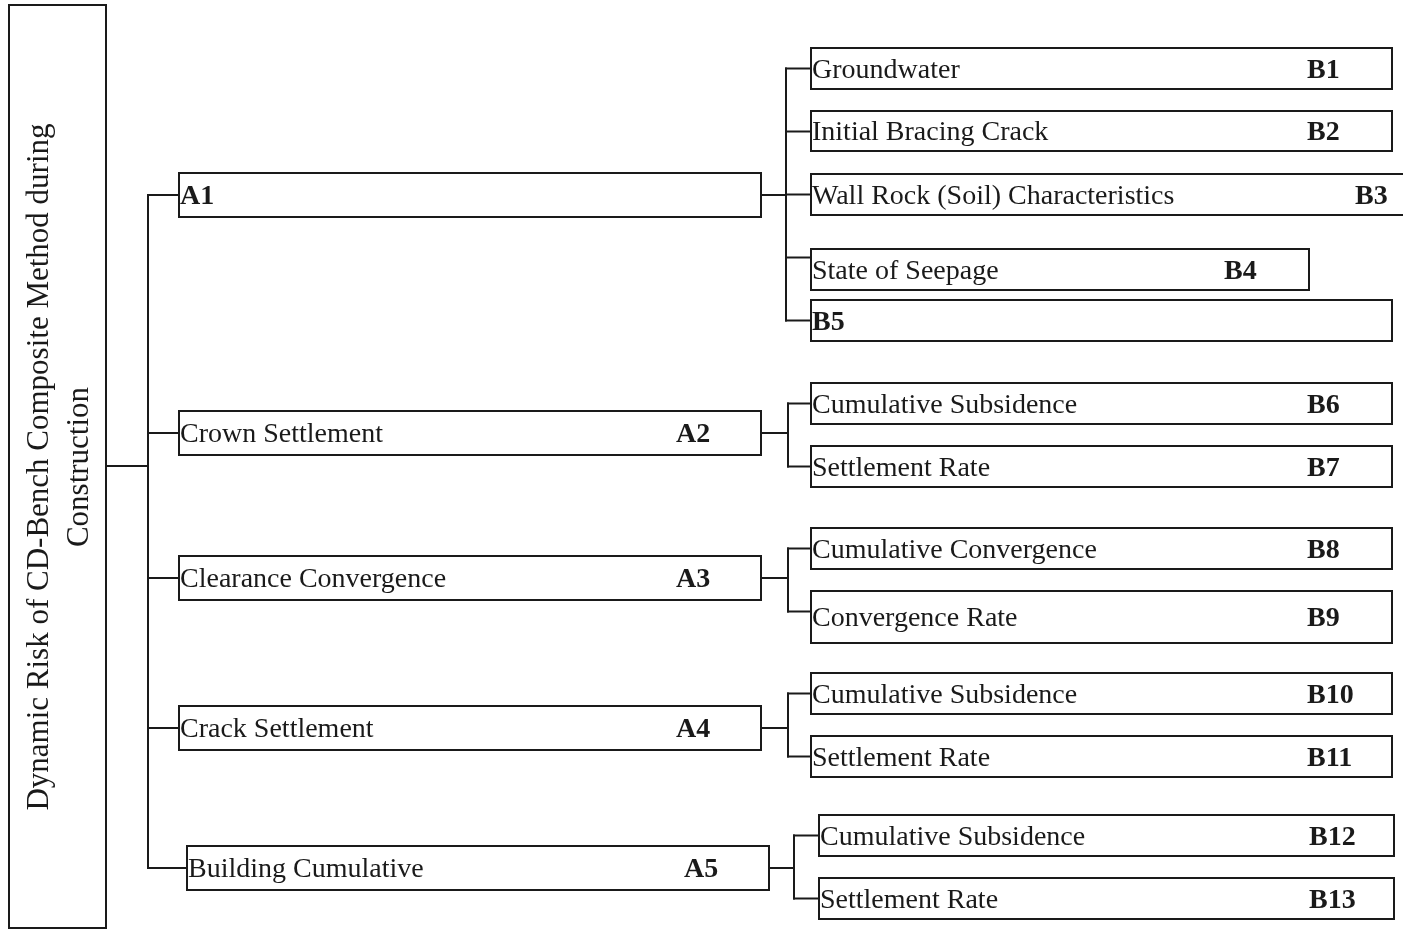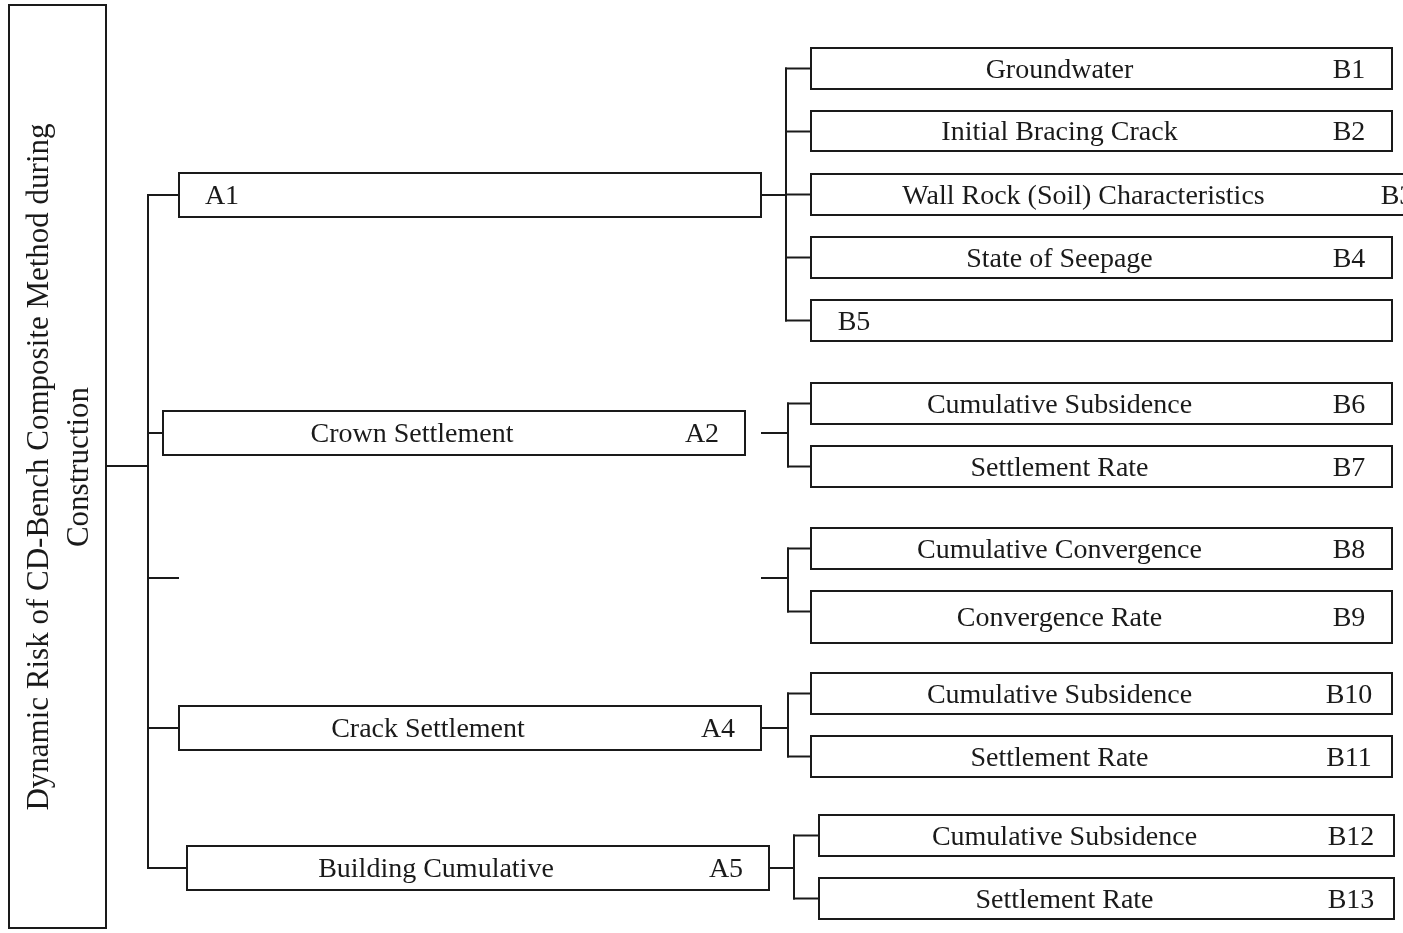--- a/index.html
+++ b/index.html
@@ -23,26 +23,26 @@
     box-sizing: border-box;
     border: 2px solid #1a1a1a;
     background: #ffffff;
     display: flex;
     align-items: center;
     font-size: 28px;
     white-space: nowrap;
   }
   .node .lbl {
     flex: 1 1 auto;
-    text-align: center;
+    text-align: left;
     overflow: hidden;
   }
   .node .code {
     flex: 0 0 84px;
-    text-align: center;
+    font-weight: bold;
   }
   .root {
     position: absolute;
     left: 8px; top: 4px;
     width: 99px; height: 925px;
     box-sizing: border-box;
     border: 2px solid #1a1a1a;
     background: #ffffff;
   }
   .root-text {
@@ -106,23 +106,27 @@
   <div class="root">
     <div class="root-text">
       <span>Dynamic Risk of CD-Bench Composite Method during</span><br>
       <span>Construction</span>
     </div>
   </div>
 
   <div class="node" style="left:178px;top:172px;width:584px;height:46px">
     <span class="code">A1</span>
   </div>
-  <div class="node" style="left:162px;top:410px;width:584px;height:46px">
+  <div class="node" style="left:178px;top:410px;width:584px;height:46px">
     <span class="lbl">Crown Settlement</span>
     <span class="code">A2</span>
+  </div>
+  <div class="node" style="left:178px;top:555px;width:584px;height:46px">
+    <span class="lbl">Clearance Convergence</span>
+    <span class="code">A3</span>
   </div>
   <div class="node" style="left:178px;top:705px;width:584px;height:46px">
     <span class="lbl">Crack Settlement</span>
     <span class="code">A4</span>
   </div>
   <div class="node" style="left:186px;top:845px;width:584px;height:46px">
     <span class="lbl">Building Cumulative</span>
     <span class="code">A5</span>
   </div>
 
@@ -131,21 +135,21 @@
     <span class="code">B1</span>
   </div>
   <div class="node" style="left:810px;top:110px;width:583px;height:42px">
     <span class="lbl">Initial Bracing Crack</span>
     <span class="code">B2</span>
   </div>
   <div class="node" style="left:810px;top:173px;width:631px;height:43px">
     <span class="lbl">Wall Rock (Soil) Characteristics</span>
     <span class="code">B3</span>
   </div>
-  <div class="node" style="left:810px;top:236px;width:583px;height:43px">
+  <div class="node" style="left:810px;top:248px;width:500px;height:43px">
     <span class="lbl">State of Seepage</span>
     <span class="code">B4</span>
   </div>
   <div class="node" style="left:810px;top:299px;width:583px;height:43px">
     <span class="code">B5</span>
   </div>
 
   <div class="node" style="left:810px;top:382px;width:583px;height:43px">
     <span class="lbl">Cumulative Subsidence</span>
     <span class="code">B6</span>

